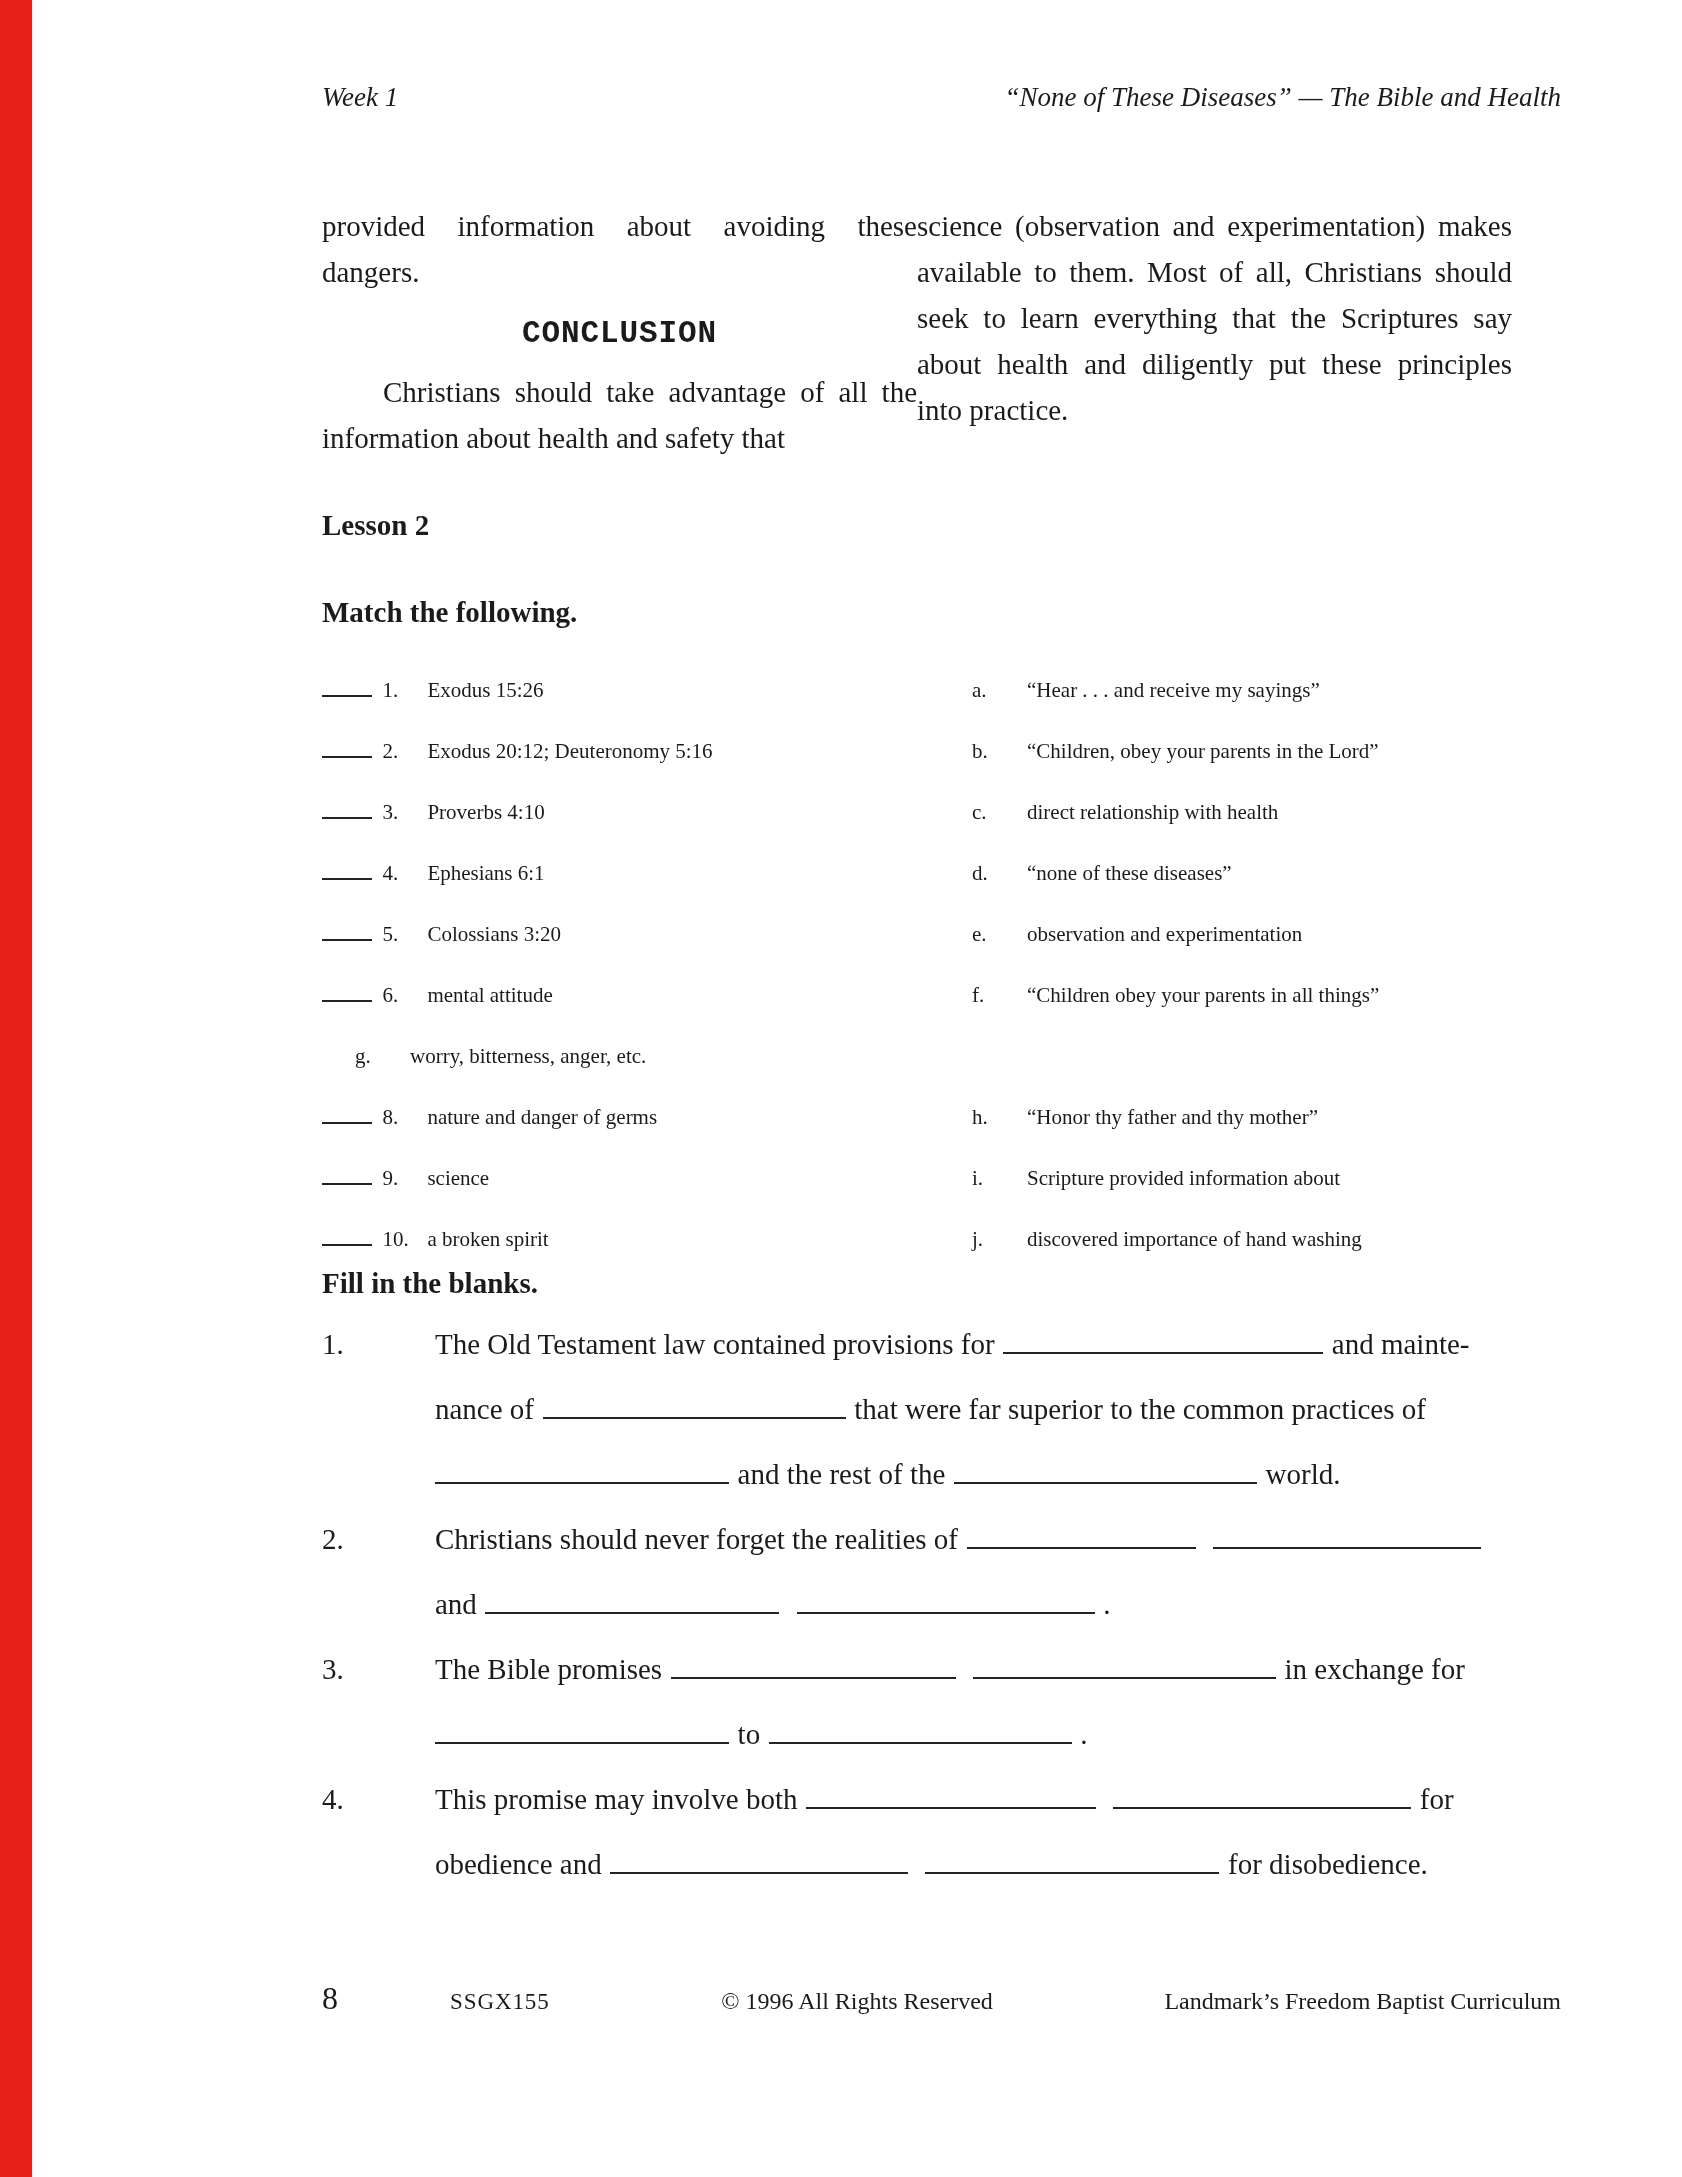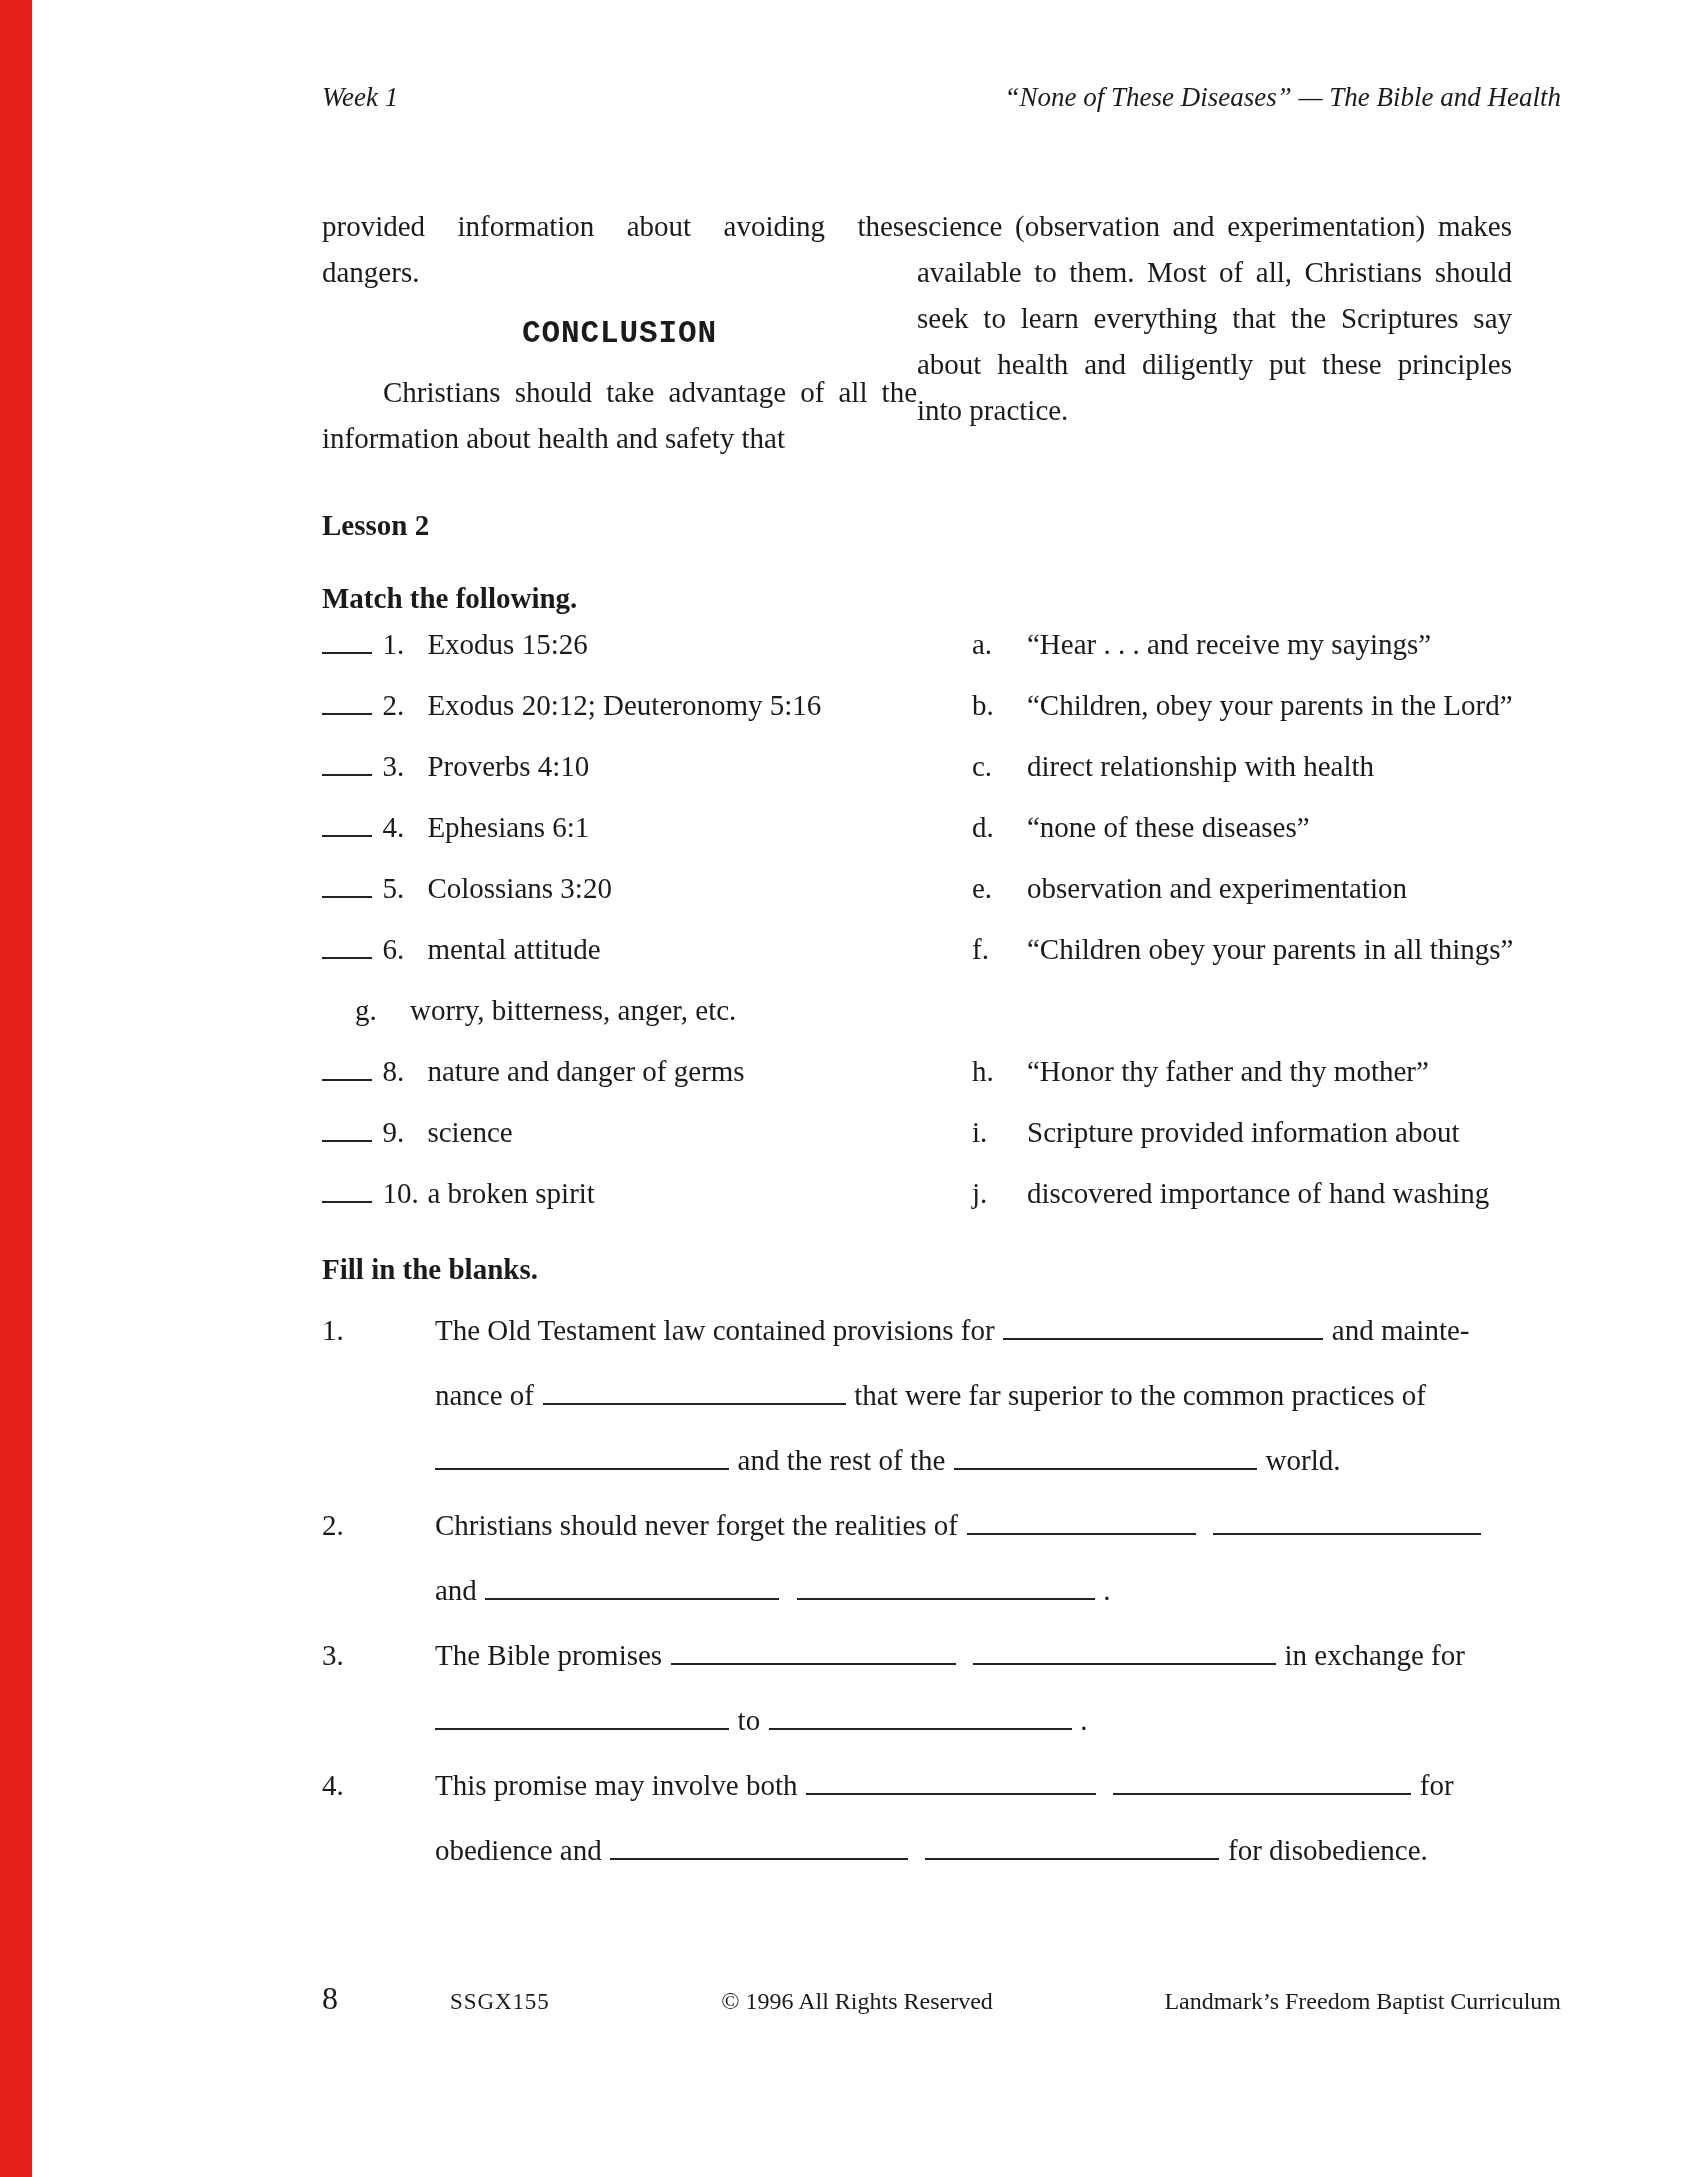--- a/index.html
+++ b/index.html
@@ -13,23 +13,23 @@
   .hdr{display:flex;justify-content:space-between;align-items:baseline;margin-top:80px;
        font-style:italic;font-size:27px;line-height:35px;}
   
   .cols{display:flex;margin-top:88px;}
   .col{width:595px;font-size:29px;line-height:46px;text-align:justify;}
   .concl{font-family:Liberation Mono, monospace;font-weight:700;font-size:31px;
          text-align:center;letter-spacing:0.9px;margin:18px 0 14px 0;line-height:42px;}
   .indent{text-indent:61px;}
   
   .lesson{text-align:left;font-weight:700;font-size:29px;margin-top:45px;line-height:39px;}
-  .mhead{font-weight:700;font-size:29px;margin-top:34px;line-height:39px;}
+  .mhead{font-weight:700;font-size:29px;margin-top:48px;line-height:39px;}
   .mlist{margin-top:10.4px;}
-  .mrow{display:flex;align-items:flex-start;height:61px;font-size:29px;}
+  .mrow{display:flex;align-items:flex-end;height:61px;font-size:21px;}
   .mleft{width:617px;white-space:nowrap;}
   .mright{flex:1;white-space:nowrap;margin-left:33px;}
   .bl{display:inline-block;border-bottom:2.6px solid #242424;height:4.3px;}
   .mblank{width:50px;margin-right:10.4px;}
   .mnum{display:inline-block;width:45px;}
   .mletter{display:inline-block;width:55px;}
   
   .fhead{font-weight:700;font-size:29px;margin-top:12px;line-height:39px;}
   .fsection{margin-top:8.6px;}
   .fitem{position:relative;padding-left:113px;font-size:29px;}

